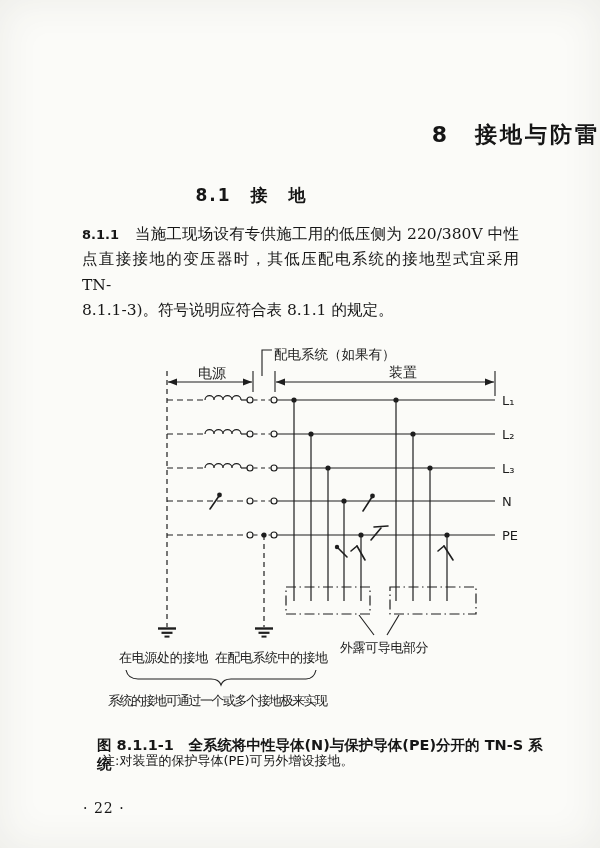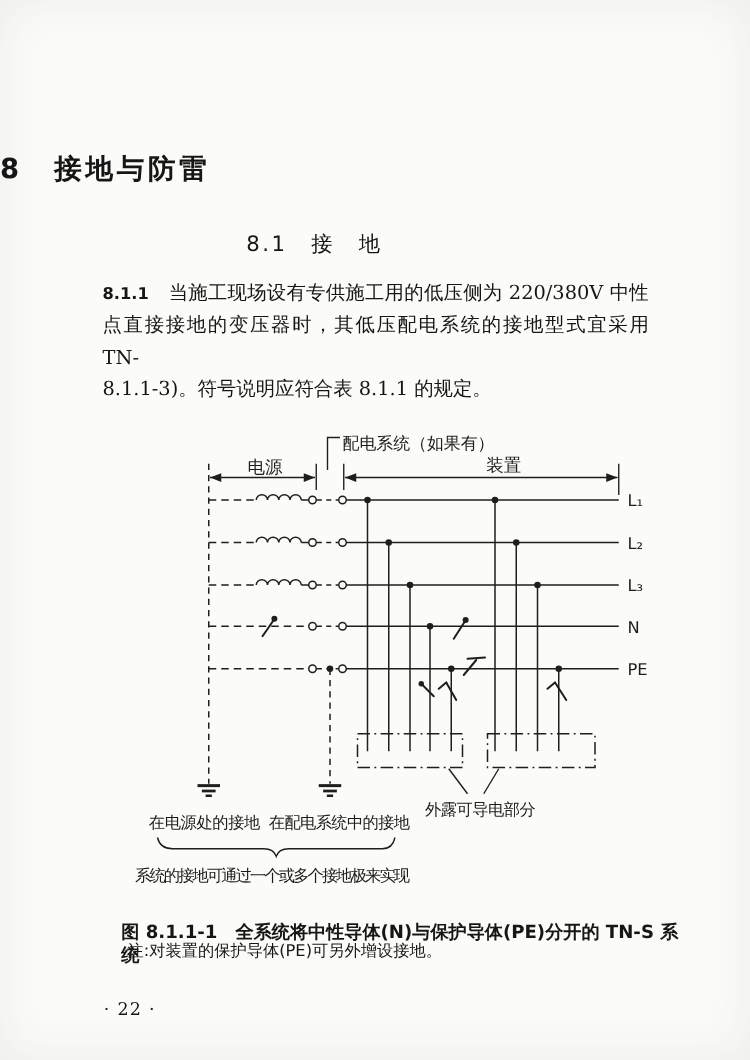--- a/index.html
+++ b/index.html
@@ -7,27 +7,27 @@
     position:relative;
     width:600px;height:848px;
     background:#fbfbf8;
     box-shadow:inset 0 0 40px rgba(60,60,55,.08);
     font-family:"DejaVu Serif", serif;
     color:#161616;
     overflow:hidden;
   }
   .chapter-title{
     position:absolute;top:120px;left:0;width:600px;
-    text-align:left;font-family:"DejaVu Sans",sans-serif;
+    text-align:right;font-family:"DejaVu Sans",sans-serif;
     font-weight:bold;font-size:22px;letter-spacing:3px;
   }
   .section-title{
     position:absolute;top:184px;left:0;width:503px;
     text-align:center;font-family:"DejaVu Sans",sans-serif;
-    font-weight:normal;font-size:17px;letter-spacing:2px;
+    font-weight:bold;font-size:17px;letter-spacing:2px;
   }
   .para{
     position:absolute;left:82px;top:222px;width:437px;
     font-size:15.5px;line-height:25.3px;
   }
   .para .jline{text-align:justify;text-align-last:justify;}
   .para b{font-family:"DejaVu Sans",sans-serif;font-size:13px;}
   .fig-caption{
     position:absolute;left:97px;top:736px;width:460px;
     font-family:"DejaVu Sans",sans-serif;font-weight:bold;font-size:14.5px;

